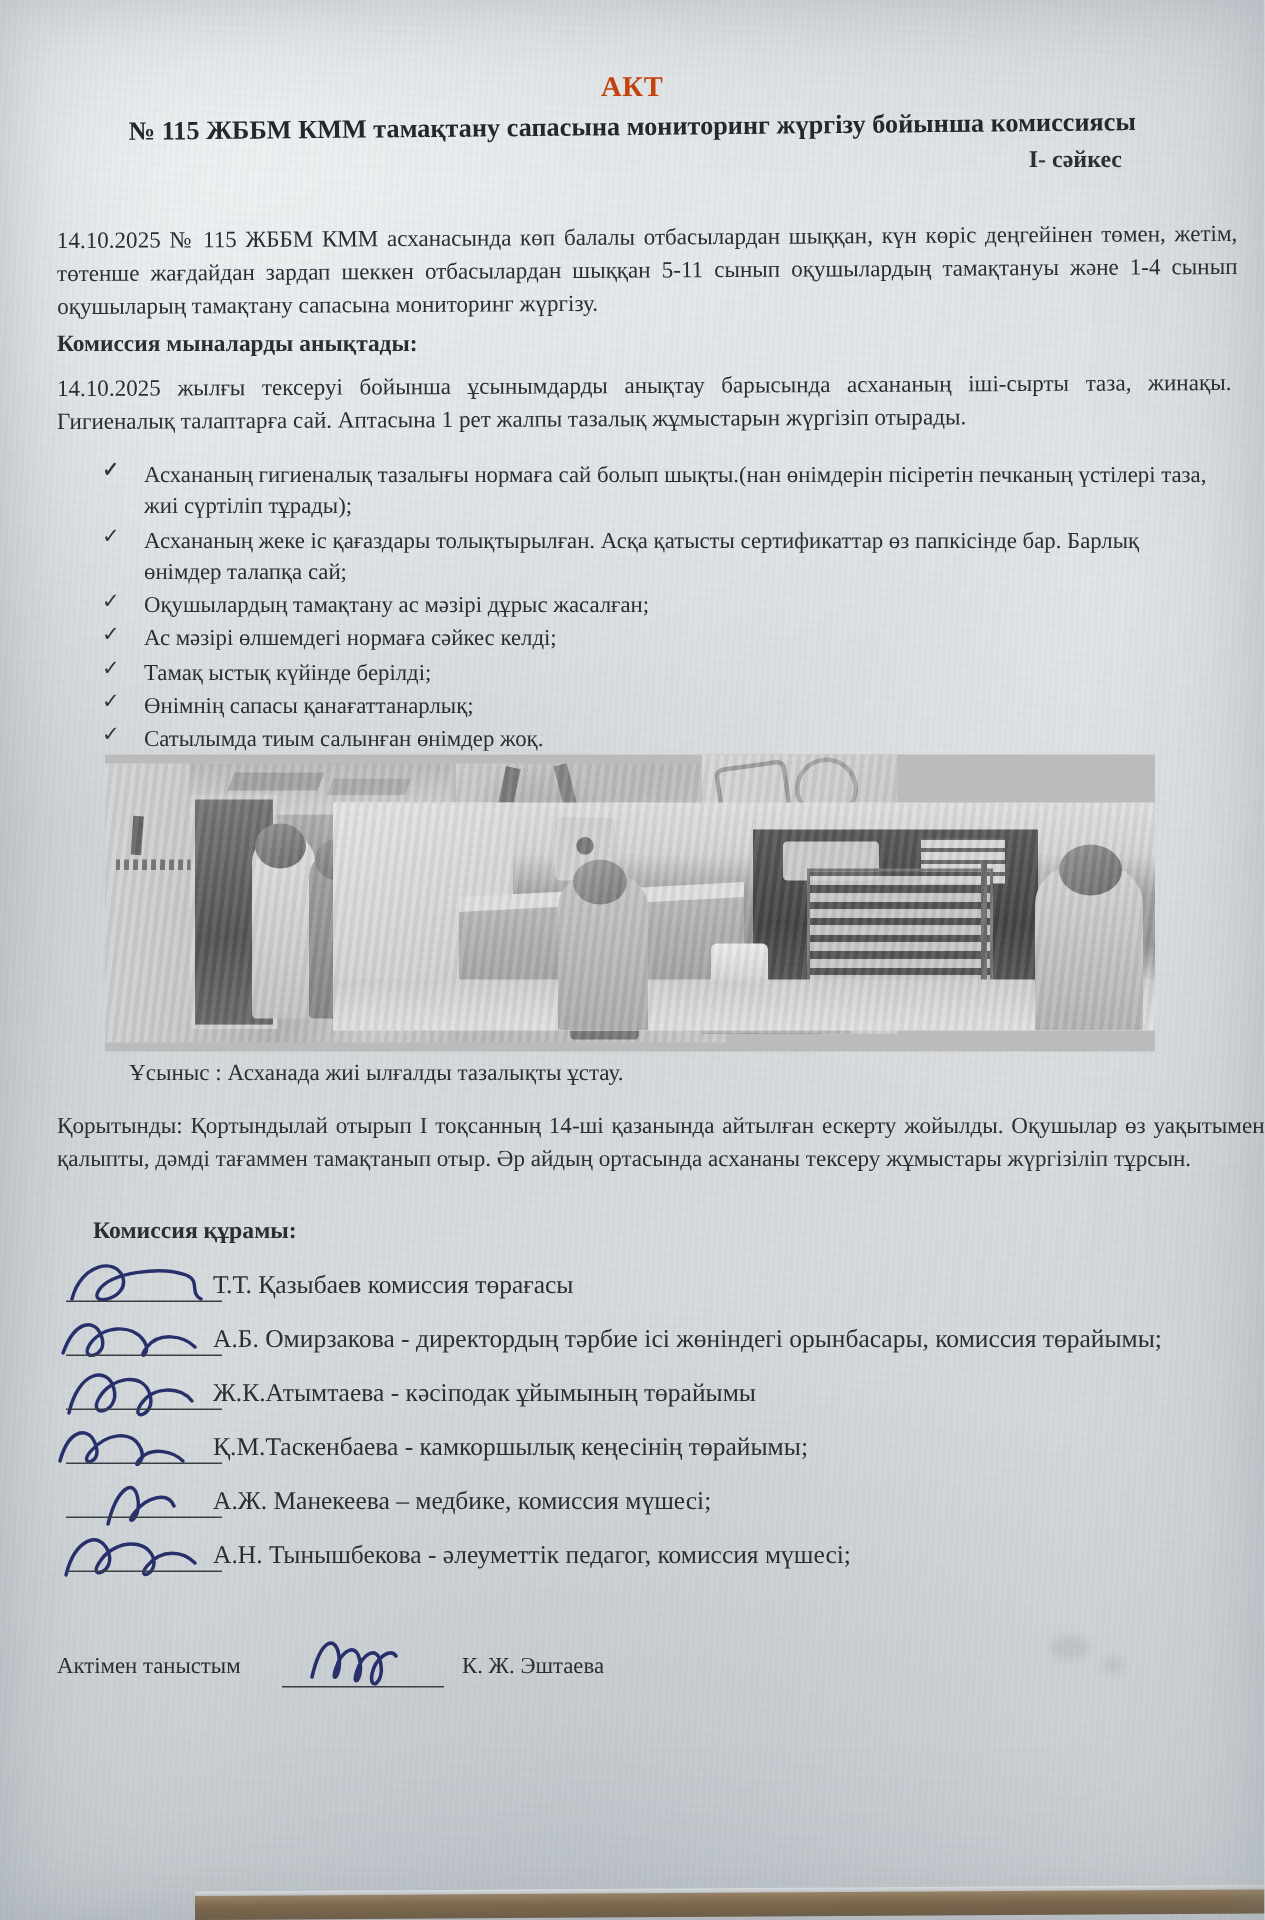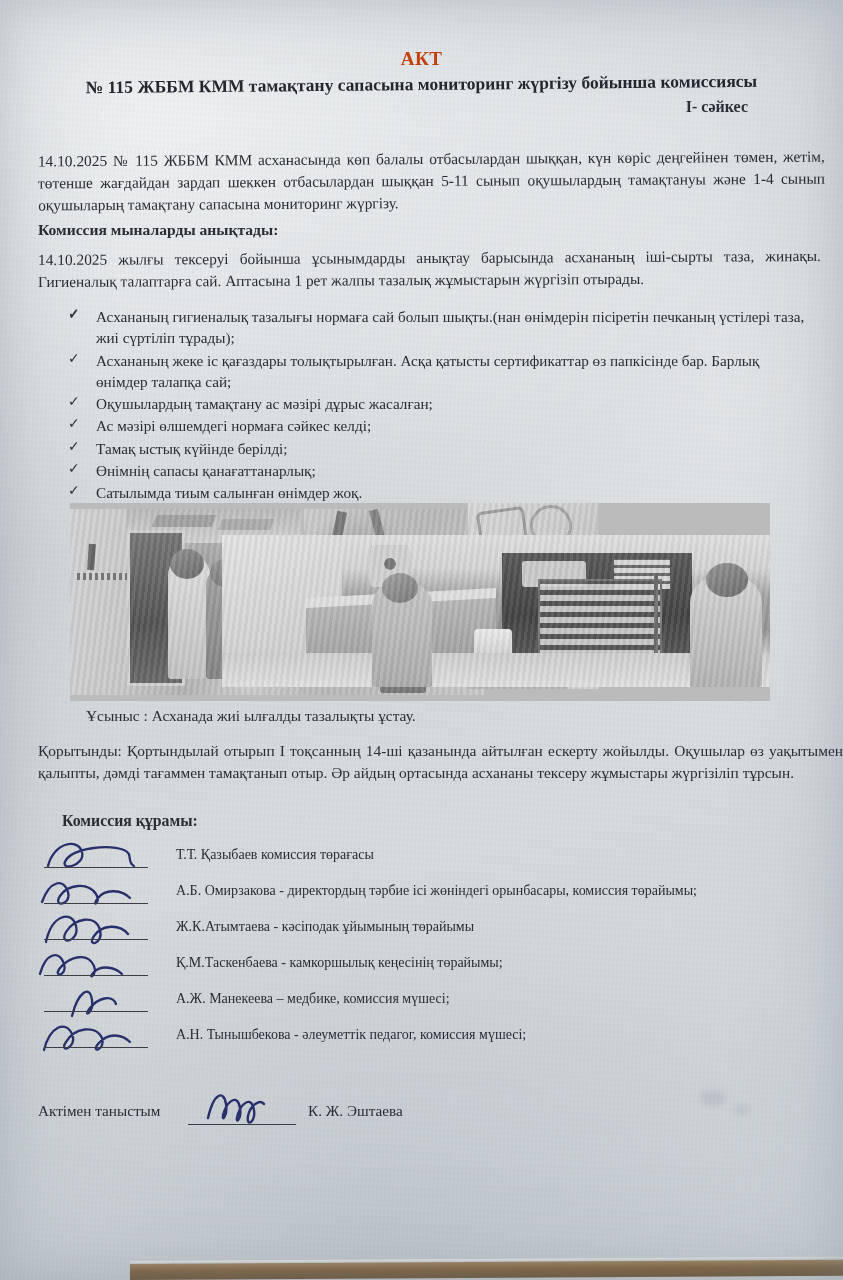--- a/index.html
+++ b/index.html
@@ -216,22 +216,22 @@
   .kor b{font-weight:normal;}
   .kuram{left:38px;top:812px;font-weight:bold;font-size:15.8px;margin-left:24px;}
 
   .siglist{position:absolute;left:38px;top:842px;width:760px;}
   .sigrow{position:relative;height:36px;}
   .sigline{
     position:absolute;left:6px;top:25px;width:104px;height:0;
     border-bottom:1.4px solid #3b3f45;
   }
   .signame{
-    position:absolute;left:138px;top:5px;
-    font-size:14px;white-space:nowrap;
+    position:absolute;left:104px;top:5px;
+    font-size:17px;white-space:nowrap;
   }
   .scribble{
     position:absolute;left:0px;top:-6px;width:120px;height:38px;
     color:#27306b;font-family:"DejaVu Serif",serif;
     font-style:italic;font-weight:bold;
   }
   .scribble svg{display:block;}
 
   .akt-fin{position:absolute;left:38px;top:1098px;font-size:15.2px;}
   .akt-fin .lbl{position:absolute;left:0;top:4px;white-space:nowrap;text-align:right;}

